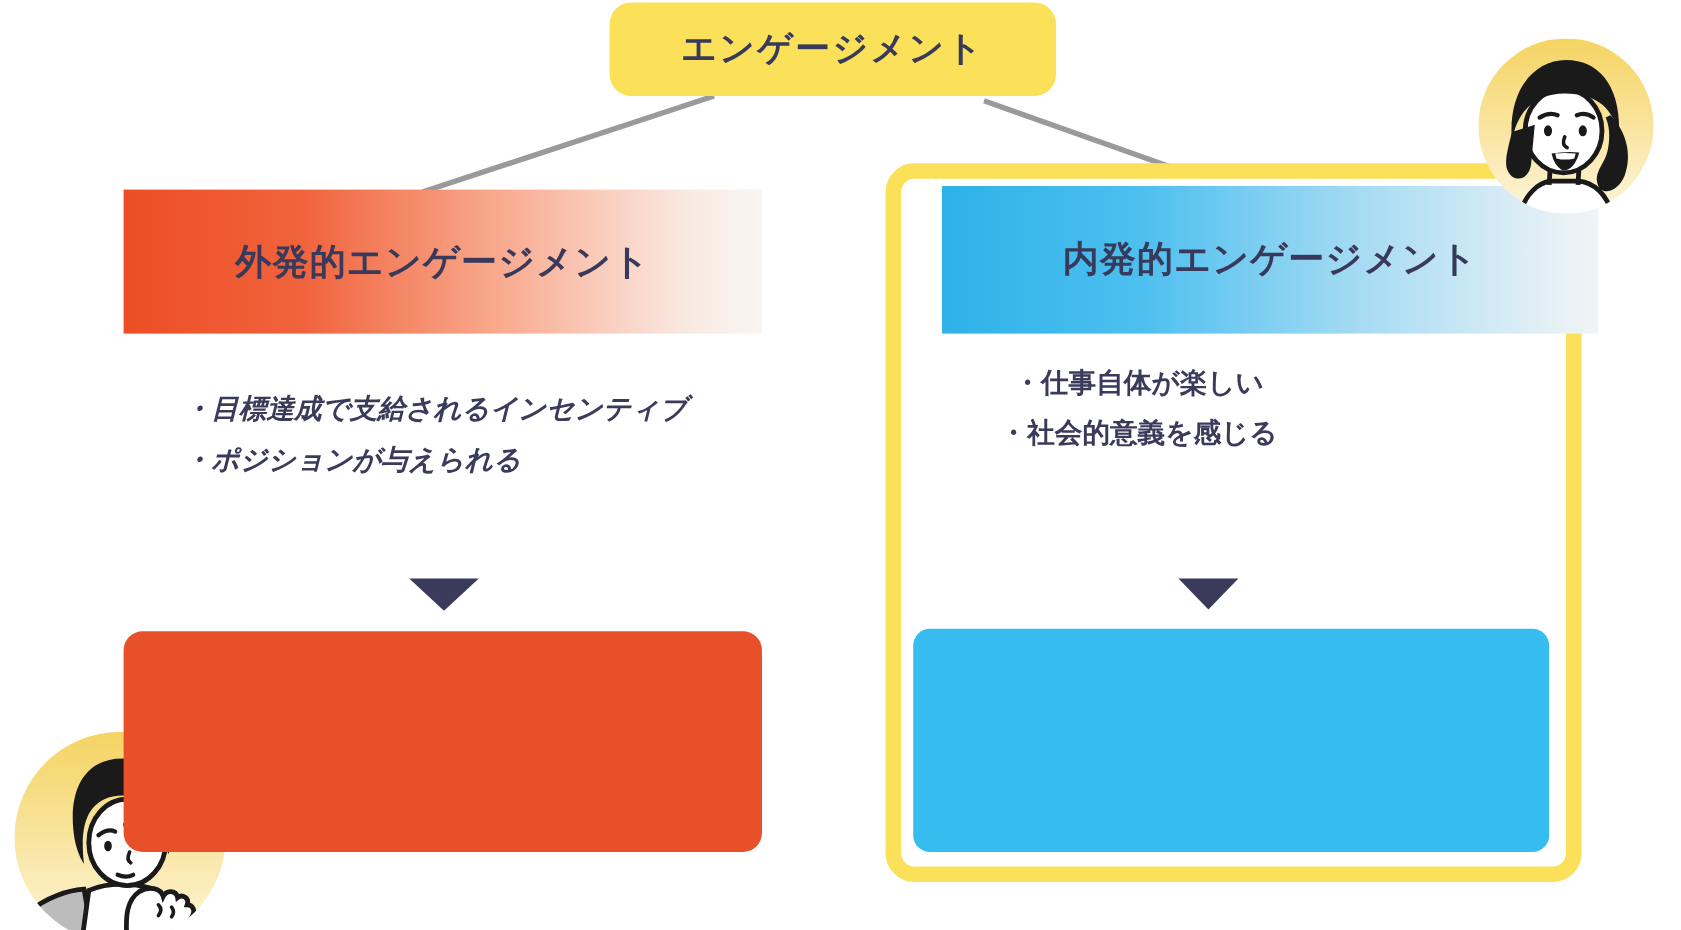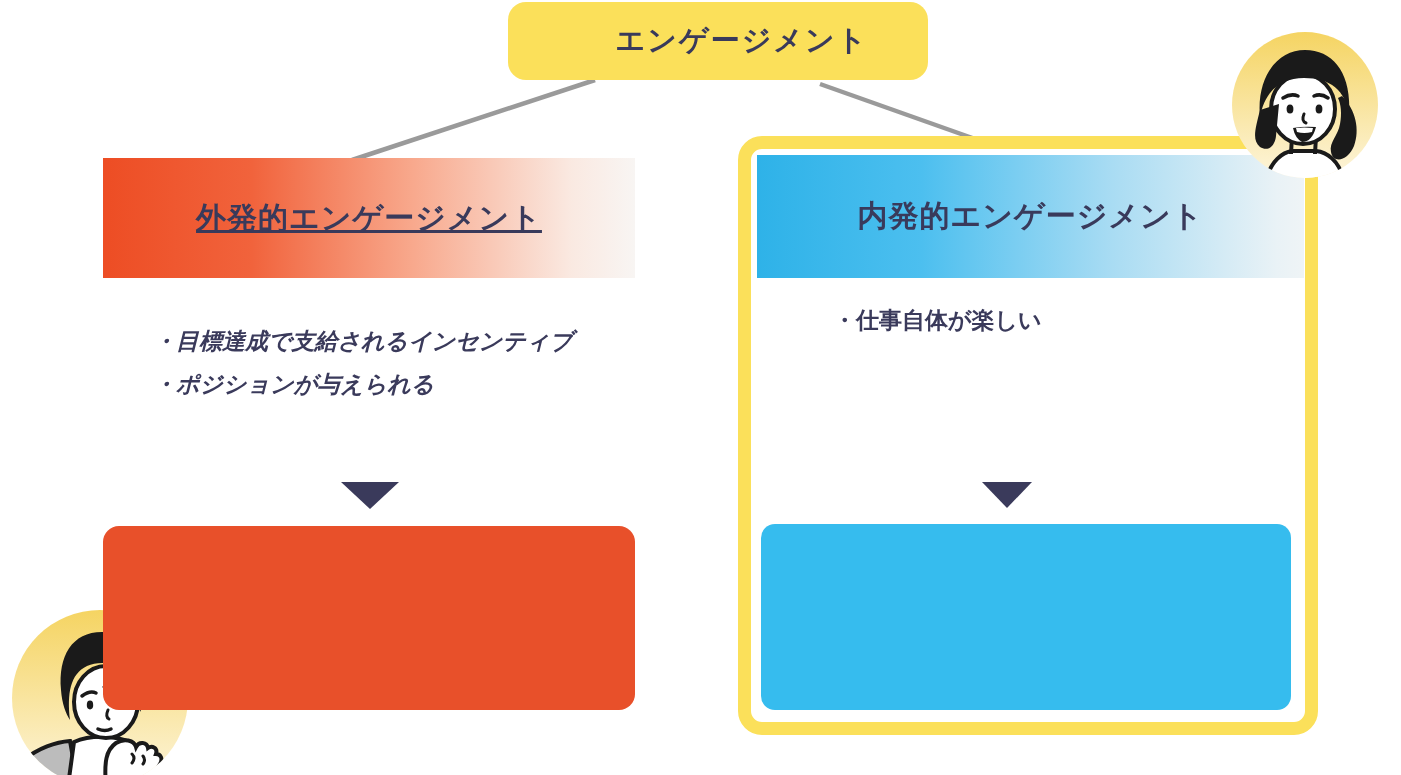--- a/index.html
+++ b/index.html
@@ -8,34 +8,33 @@
     background:#ffffff;
     font-family:"DejaVu Sans","Liberation Sans",sans-serif;
     color:#3A3A5B;
   }
   .connectors { position:absolute; left:0; top:0; width:1401px; height:775px; z-index:1; }
 
   .root-node {
     position:absolute; left:508px; top:2px; width:372px; height:78px;
     background:#FBE05A; border-radius:18px; z-index:2;
     display:flex; align-items:center; justify-content:center;
-    font-size:29px; font-weight:700; letter-spacing:2px; color:#393A5B;padding-left:48px;
+    font-size:29px; font-weight:700; letter-spacing:2px; color:#393A5B;
   }
 
   .col-header {
     position:absolute; display:flex; align-items:center; justify-content:center;
     font-size:30px; font-weight:700; letter-spacing:1px; color:#393A5B; z-index:2;
   }
   .header-orange {
     left:103px; top:158px; width:532px; height:120px;
     background:linear-gradient(to right,#ED4D24 0%,#F1633C 28%,#F8A88C 58%,#FAE9E1 88%,#F8F5F3 100%);
-    text-decoration:underline;
   }
   .header-blue {
-    left:757px; top:155px; width:547px; height:123px;
+    left:785px; top:155px; width:547px; height:123px;
     background:linear-gradient(to right,#2EB2E8 0%,#4CBFEF 30%,#A9DCF3 65%,#E9F2F6 95%,#EFF4F6 100%);
   }
 
   .bullets { position:absolute; margin:0; padding:0; list-style:none; z-index:2; }
   .bullets li { font-size:23px; font-weight:700; color:#3A3A5B; white-space:nowrap; }
   .bullets-left  { left:153px; top:320px; }
   .bullets-left li  { line-height:42.5px;font-style:italic; }
   .bullets-right { left:833px; top:300px; }
   .bullets-right li { line-height:41px;text-align:center; }
 
@@ -85,20 +84,21 @@
     <li>・ポジションが与えられる</li>
   </ul>
   <div class="arrow-down arrow-left"></div>
   <div class="result-box result-orange"></div>
 
   <div class="col-header header-blue">
     <span>内発的エンゲージメント</span>
   </div>
   <ul class="bullets bullets-right">
     <li>・仕事自体が楽しい</li>
+    <li>・社会的意義を感じる</li>
   </ul>
   <div class="arrow-down arrow-right"></div>
   <div class="result-box result-blue"></div>
 
   <svg class="avatar avatar-female" viewBox="0 0 146 146">
     <defs>
       <linearGradient id="gradW" x1="0" y1="0" x2="0" y2="1">
         <stop offset="0" stop-color="#F5D462"></stop>
           <stop offset="1" stop-color="#FDF5DC"></stop>
       </linearGradient>

